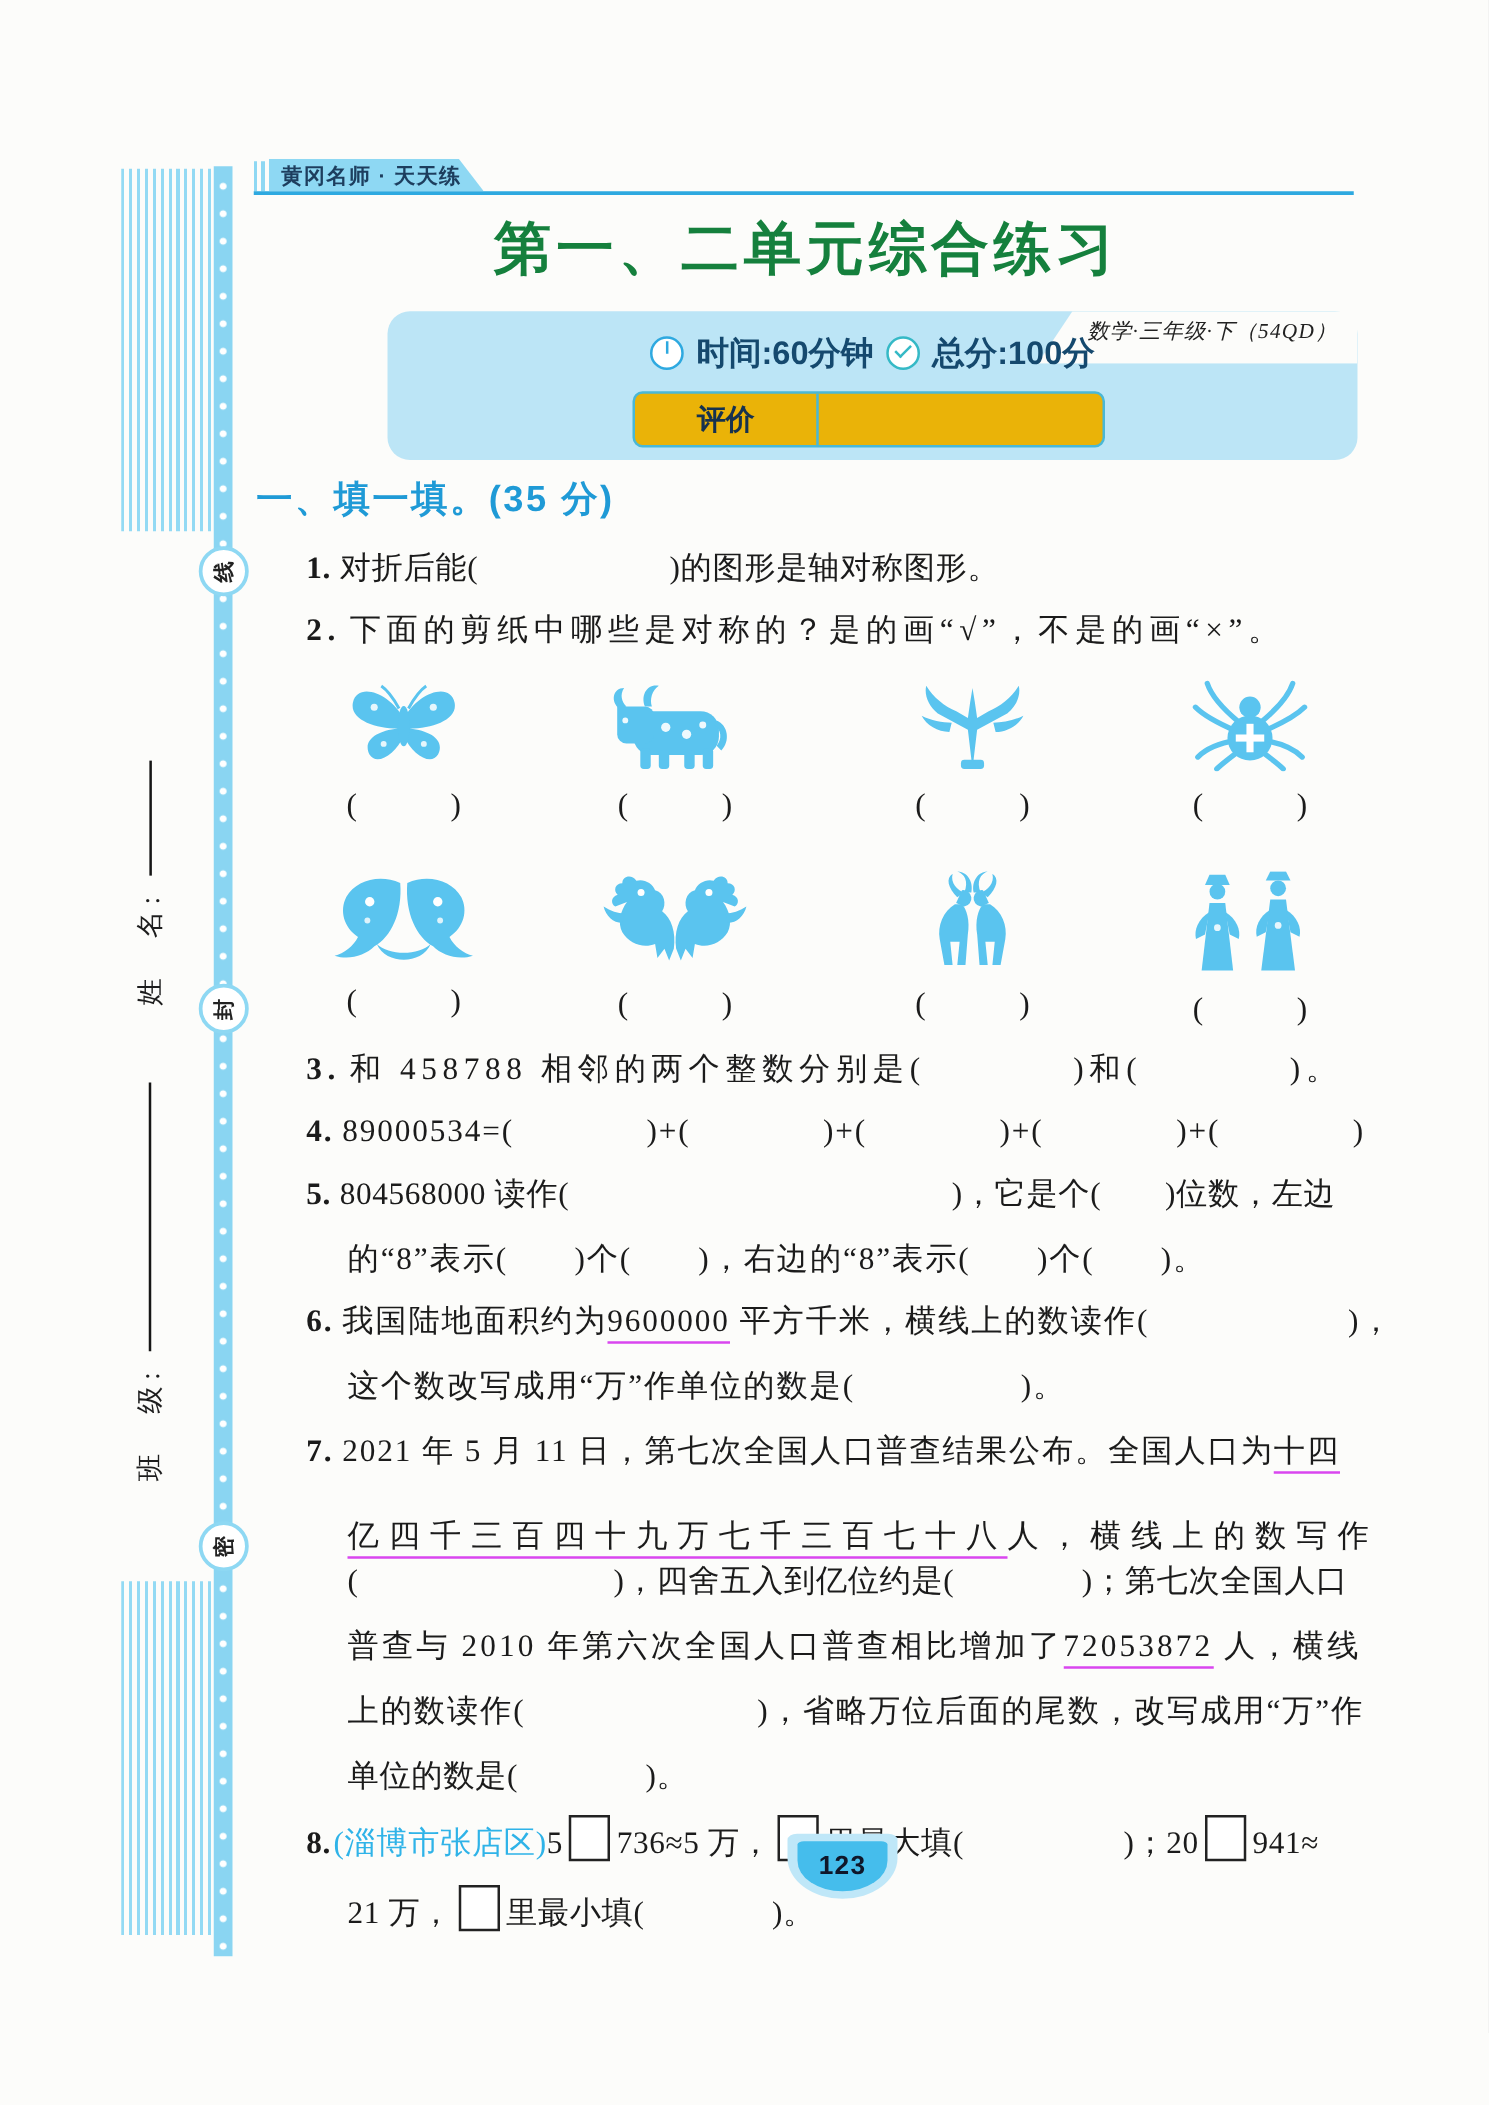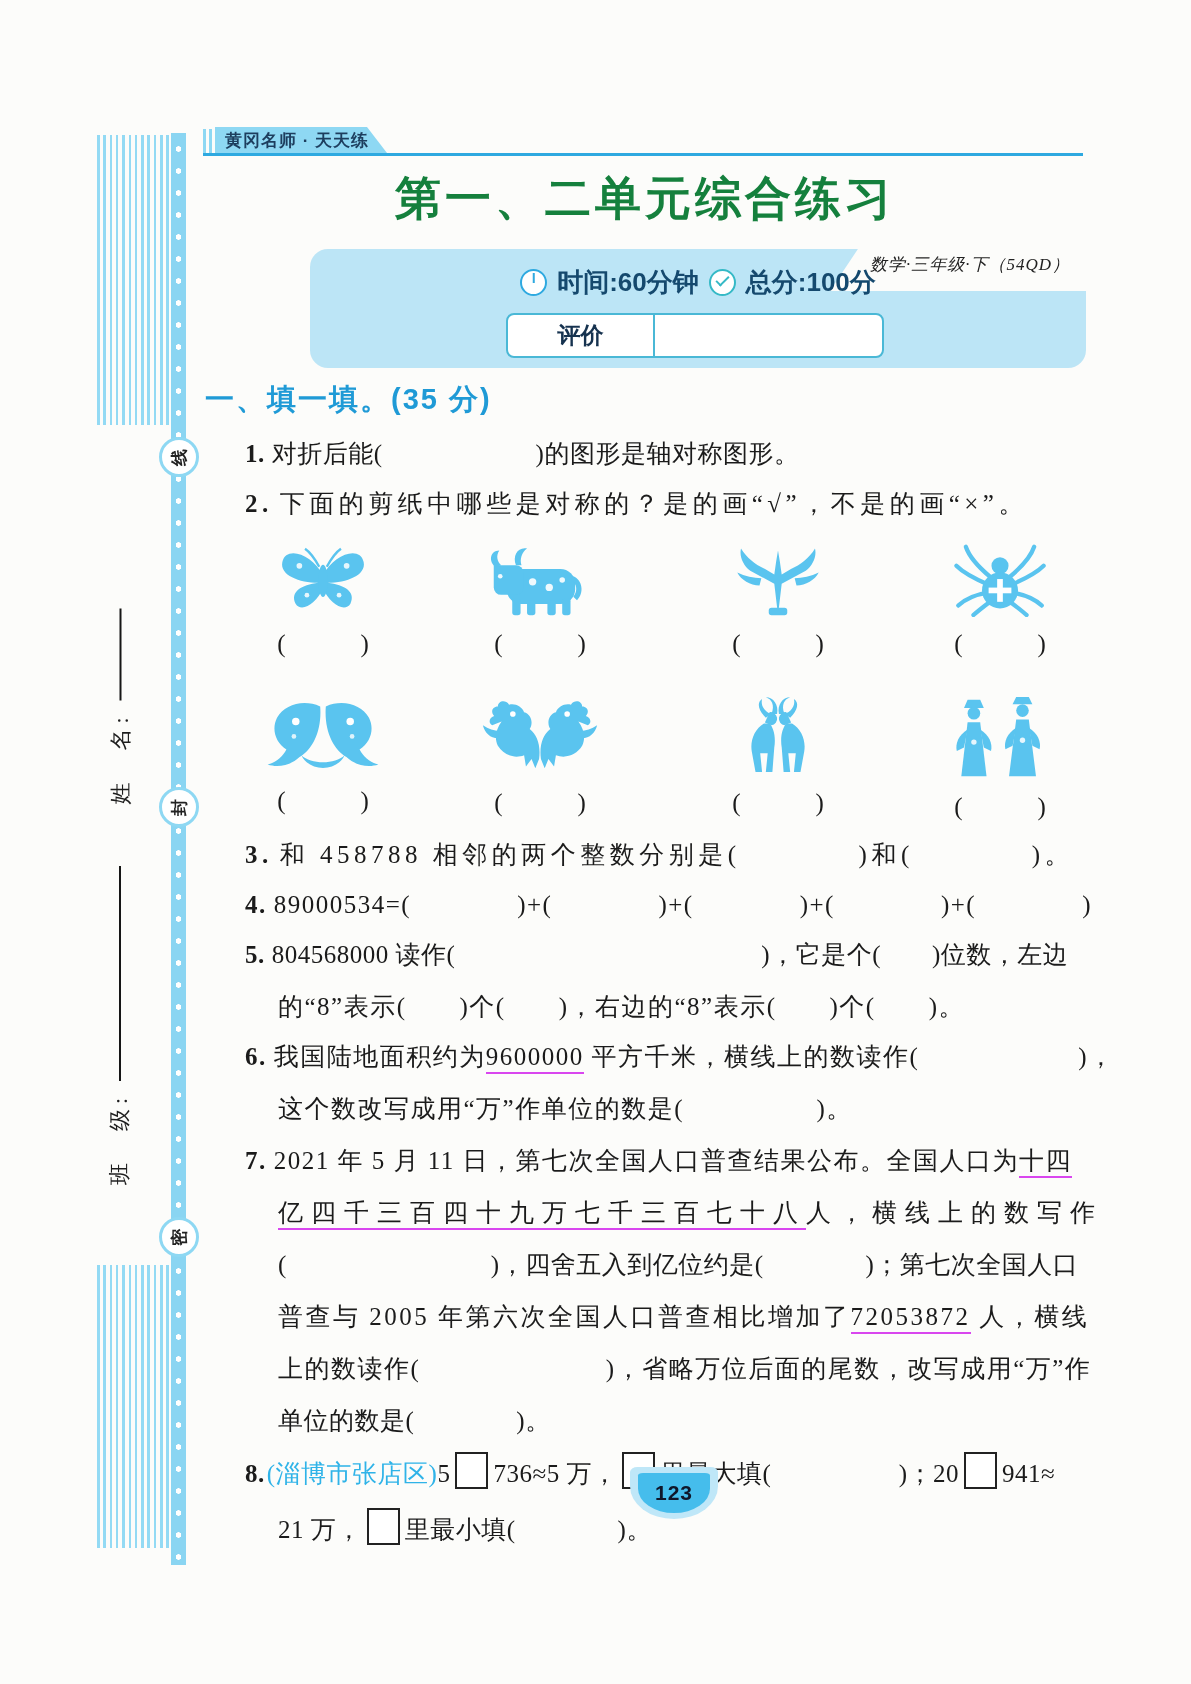--- a/index.html
+++ b/index.html
@@ -32,33 +32,33 @@
   .edition-tag{position:absolute;right:0;top:0;height:30px;padding:0 16px 12px 40px;background:#fcfcfa;
                clip-path:polygon(28px 0,100% 0,100% 100%,0 100%);display:flex;align-items:center;
                font:italic 17px "Liberation Serif",serif;color:#222;letter-spacing:1px;}
   .info-row{position:absolute;left:0;top:16px;width:100%;display:flex;justify-content:center;align-items:center;gap:10px;
             font:bold 26px "Liberation Sans",sans-serif;color:#15496e;}
   .icon-clock{position:relative;width:23px;height:23px;border:2.5px solid #2ea9e0;border-radius:50%;background:#fff;flex:none;}
   .icon-clock::after{content:"";position:absolute;left:50%;top:2px;width:2.5px;height:10px;background:#2ea9e0;transform:translateX(-50%);}
   .icon-check{position:relative;width:23px;height:23px;border:2.5px solid #35b9c6;border-radius:50%;background:#fff;flex:none;}
   .icon-check::after{content:"";position:absolute;left:5px;top:5px;width:11px;height:5px;
                      border-left:2.5px solid #35b9c6;border-bottom:2.5px solid #35b9c6;transform:rotate(-45deg);}
-  .eval-box{position:absolute;left:196px;top:64px;width:378px;height:45px;background:#ffffff;border:2px solid #4ab8d6;border-radius:8px;
+  .eval-box{position:absolute;left:196px;top:64px;width:378px;height:45px;background:#eab308;border:2px solid #4ab8d6;border-radius:8px;
             display:flex;box-sizing:border-box;}
   .eval-label{width:145px;border-right:2px solid #4ab8d6;display:flex;align-items:center;justify-content:center;
               font:bold 23px "Liberation Sans",sans-serif;color:#16324f;}
   .eval-blank{flex:1;}
   
   .sec-heading{position:absolute;left:205px;top:380px;font:bold 29px "Liberation Sans",sans-serif;color:#1f9ad6;letter-spacing:2px;}
   .ln{position:absolute;font:25px "Liberation Serif",serif;color:#1b1b1b;white-space:nowrap;letter-spacing:.5px;}
   .qno{font-weight:bold;margin-right:7px;}
   .u{border-bottom:2px solid #d946ef;padding-bottom:2px;}
   .src{color:#2fb3e8;}
   .sq{display:inline-block;width:29px;height:33px;border:2px solid #222;background:#fff;vertical-align:-7px;margin:0 5px;}
-  .ls1{letter-spacing:1.5px;}.ls2{letter-spacing:2.5px;}.ls3{letter-spacing:4.5px;}.ls8{letter-spacing:8px;}
+  .ls1{letter-spacing:1.5px;}.ls2{letter-spacing:2.5px;}.ls3{letter-spacing:4.5px;}.ls8{letter-spacing:8px;margin-top:16px;}
   
   .pc-cell{position:absolute;width:170px;text-align:center;}
   .pc-cell svg{display:block;margin:0 auto;}
   .pc-blank{margin-top:10px;font:25px "Liberation Serif",serif;color:#1b1b1b;}
   
   .pagenum{position:absolute;left:630px;top:1467px;width:88px;height:52px;background:#bfe7f8;
            border-radius:12px 12px 70px 70px / 8px 8px 52px 52px;}
   .pagenum-inner{margin:6px auto 0;width:72px;height:40px;background:#45bdec;
                  border-radius:8px 8px 56px 56px / 4px 4px 38px 38px;color:#0f172a;
                  font:bold 21px "Liberation Sans",sans-serif;display:flex;align-items:center;justify-content:center;letter-spacing:1px;}
@@ -271,21 +271,21 @@
   <div class="ln ls1" style="left:245px;top:1144px">
     <b class="qno">7.</b><span>2021 年 5 月 11 日，第七次全国人口普查结果公布。全国人口为</span><span class="u">十四</span>
   </div>
   <div class="ln ls8" style="left:278px;top:1196px">
     <span class="u">亿四千三百四十九万七千三百七十八</span><span>人，横线上的数写作</span>
   </div>
   <div class="ln" style="left:278px;top:1248px">
     <span>(　　　　　　　　)，四舍五入到亿位约是(　　　　)；第七次全国人口</span>
   </div>
   <div class="ln ls2" style="left:278px;top:1300px">
-    <span>普查与 2005 年第六次全国人口普查相比增加了</span><span class="u">72053872</span><span> 人，横线</span>
+    <span>普查与 2010 年第六次全国人口普查相比增加了</span><span class="u">72053872</span><span> 人，横线</span>
   </div>
   <div class="ln ls1" style="left:278px;top:1352px">
     <span>上的数读作(　　　　　　　)，省略万位后面的尾数，改写成用“万”作</span>
   </div>
   <div class="ln" style="left:278px;top:1404px">
     <span>单位的数是(　　　　)。</span>
   </div>
   <div class="ln" style="left:245px;top:1452px">
     <b class="qno" style="margin-right:2px">8.</b><span class="src">(淄博市张店区)</span><span>5</span><span class="sq"></span><span>736≈5 万，</span><span class="sq"></span><span>里最大填(　　　　　)；20</span><span class="sq"></span><span>941≈</span>
   </div>

